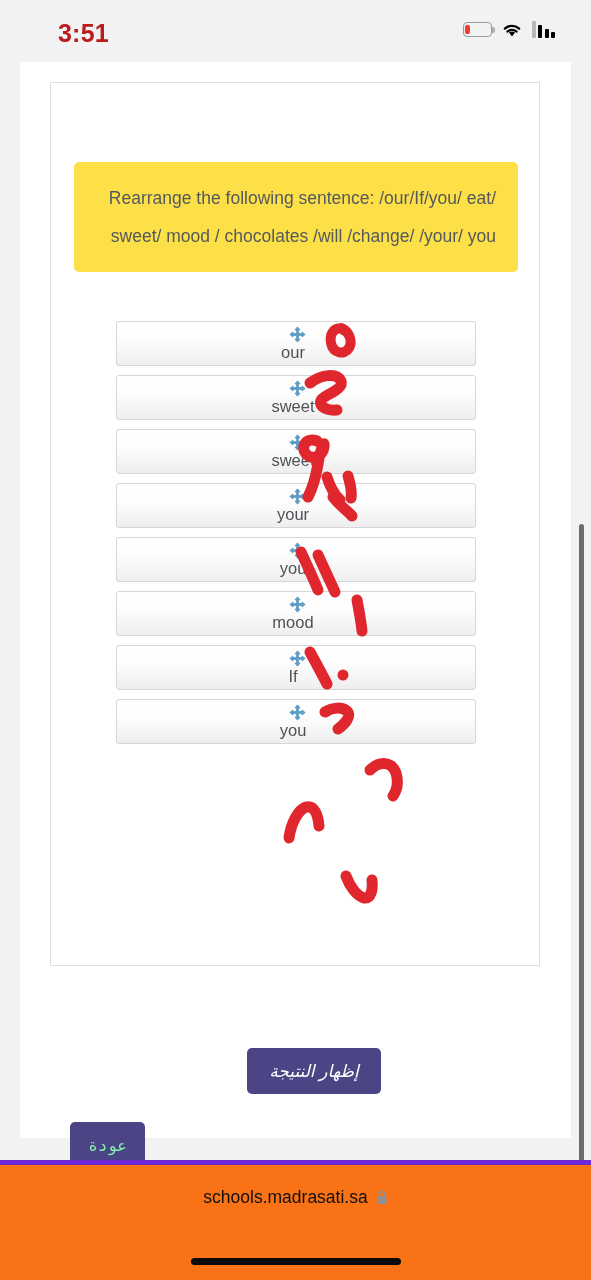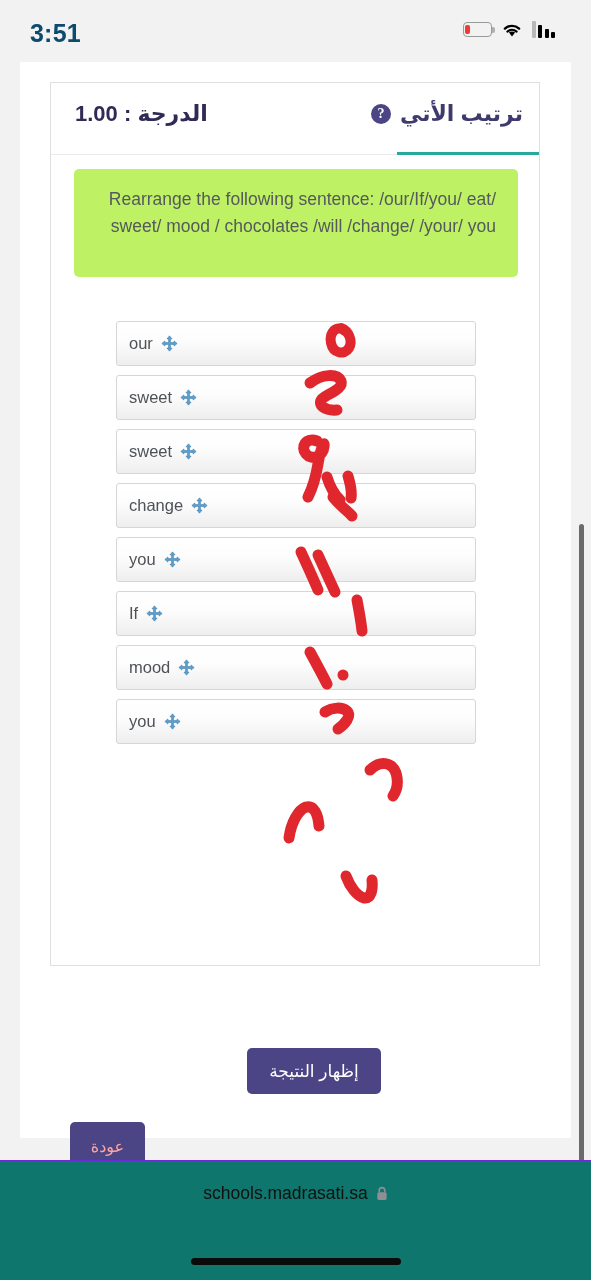--- a/index.html
+++ b/index.html
@@ -15,22 +15,22 @@
     width: 591px; height: 1280px;
     background: #f2f2f2;
   }
 
   
   #statusbar {
     position: absolute; top: 0; left: 0;
     width: 591px; height: 62px;
   }
   #status-time {
-    position: absolute; left: 30px; top: 19px;
-    font-size: 25px; font-weight: 600; color: #0c4a6e;
+    position: absolute; left: 58px; top: 19px;
+    font-size: 25px; font-weight: 600; color: #b91c1c;
     letter-spacing: 0.2px;
   }
   #status-icons {
     position: absolute; right: 36px; top: 21px;
     display: flex; align-items: center; gap: 9px;
   }
   .sig-bars { display: flex; align-items: flex-end; gap: 2.5px; height: 17px; }
   .sig-bars i { display: block; width: 4px; background: #000; border-radius: 1px; }
   .sig-bars i:nth-child(1) { height: 6px; }
   .sig-bars i:nth-child(2) { height: 9px; }
@@ -90,45 +90,46 @@
     text-align: center;
     font-family: "Liberation Serif", serif;
   }
   #tab-underline {
     position: absolute; right: 0; bottom: -1px;
     width: 142px; height: 3px; background: #29a99b;
   }
 
   
   #instruction {
-    position: absolute; left: 23px; top: 86px;
+    position: absolute; left: 23px; top: 79px;
     width: 444px; min-height: 108px;
-    background: #bef264;
+    background: #fde047;
     border-radius: 5px;
     padding: 17px 22px;
     direction: ltr; text-align: right;
-    font-size: 17.5px; line-height: 27px;
+    font-size: 17.5px; line-height: 38px;
     color: #55595d;
   }
 
   
   #sortable-list {
     position: absolute; left: 65px; top: 238px;
     width: 360px;
   }
   .sort-item {
     position: relative;
     height: 45px;
     margin-bottom: 9px;
     border: 1px solid #d6d6d6;
     border-radius: 3px;
     background: linear-gradient(to bottom, #ffffff 0%, #fdfdfd 42%, #eeeeee 100%);
-    display: flex; align-items: center; justify-content: flex-end;
+    display: flex; align-items: center; justify-content: center;
     direction: rtl;
     padding: 0 10px 0 12px;
+    flex-direction: column;
   }
   .move-icon { width: 17px; height: 17px; flex: 0 0 auto; }
   .item-label {
     margin-right: 8px;
     font-size: 16.5px; color: #4e5256;
     direction: ltr;
     font-family: "Liberation Sans", sans-serif;
   }
 
   
@@ -138,49 +139,49 @@
     pointer-events: none;
   }
 
   
   #show-result-button {
     position: absolute; left: 227px; top: 986px;
     width: 134px; height: 46px;
     background: #4b4585; color: #ffffff;
     border: none; border-radius: 5px;
     font-size: 17px; font-family: "Liberation Sans", sans-serif;
-    direction: rtl; cursor: pointer;
+    direction: rtl; cursor: pointer; font-style: italic;
   }
   #back-button {
     position: absolute; left: 50px; top: 1060px;
     width: 75px; height: 48px;
-    background: #4b4585; color: #fca5a5;
+    background: #4b4585; color: #86efac;
     border: none; border-radius: 5px;
-    font-size: 16px; font-family: Liberation Serif, serif;
+    font-size: 16px; font-family: Liberation Mono, monospace;
     direction: rtl; cursor: pointer;
   }
 
   
   #scrollbar-track {
     position: absolute; right: 0px; top: 62px;
     width: 20px; height: 1076px;
     background: #f2f2f2;
   }
   #scrollbar-thumb {
     position: absolute; right: 7px; top: 462px;
     width: 5px; height: 668px;
     background: #6b6b6b; border-radius: 3px;
   }
 
   
   #bottom-bar {
     position: absolute; left: 0; bottom: 0;
     width: 591px; height: 120px;
-    background: #0f766e;
-    border-top: 1px solid #6d28d9;
+    background: #f97316;
+    border-top: 5px solid #6d28d9;
   }
   #url-row {
     position: absolute; left: 0; top: 22px; width: 591px;
     display: flex; align-items: center; justify-content: center; gap: 8px;
   }
   #lock-icon { width: 12px; height: 15px; }
   #url-text {
     font-size: 17.5px; color: #101010;
     font-family: "Liberation Sans", sans-serif;
   }
@@ -215,28 +216,20 @@
       <span class="battery">
           <span></span>
         </span>
     </div>
   </div>
 
   <div id="webpage">
 
     <div id="quiz-card">
 
-      <div id="card-header">
-        <div id="grade-text">الدرجة : 1.00</div>
-        <div id="question-type">
-          <span id="question-type-label">ترتيب الأتي</span>
-          <span id="help-icon">?</span>
-        </div>
-        <div id="tab-underline"></div>
-      </div>
 
       <div id="instruction">Rearrange the following sentence:  /our/If/you/ eat/ sweet/ mood / chocolates /will /change/ /your/ you</div>
 
       <div id="sortable-list">
           <div class="sort-item">
             <span class="move-icon"><svg viewBox="0 0 20 20" width="17" height="17">
                 <path d="M10 1 L13 4.6 H11.1 V8.9 H15.4 V7 L19 10 L15.4 13 V11.1 H11.1 V15.4 H13 L10 19 L7 15.4 H8.9 V11.1 H4.6 V13 L1 10 L4.6 7 V8.9 H8.9 V4.6 H7 Z" fill="#60a2ce" stroke="#3c7fae" stroke-width="0.7" stroke-linejoin="round"></path>
               </svg></span>
             <span class="item-label">our</span>
           </div>
@@ -249,39 +242,39 @@
           <div class="sort-item">
             <span class="move-icon"><svg viewBox="0 0 20 20" width="17" height="17">
                 <path d="M10 1 L13 4.6 H11.1 V8.9 H15.4 V7 L19 10 L15.4 13 V11.1 H11.1 V15.4 H13 L10 19 L7 15.4 H8.9 V11.1 H4.6 V13 L1 10 L4.6 7 V8.9 H8.9 V4.6 H7 Z" fill="#60a2ce" stroke="#3c7fae" stroke-width="0.7" stroke-linejoin="round"></path>
               </svg></span>
             <span class="item-label">sweet</span>
           </div>
           <div class="sort-item">
             <span class="move-icon"><svg viewBox="0 0 20 20" width="17" height="17">
                 <path d="M10 1 L13 4.6 H11.1 V8.9 H15.4 V7 L19 10 L15.4 13 V11.1 H11.1 V15.4 H13 L10 19 L7 15.4 H8.9 V11.1 H4.6 V13 L1 10 L4.6 7 V8.9 H8.9 V4.6 H7 Z" fill="#60a2ce" stroke="#3c7fae" stroke-width="0.7" stroke-linejoin="round"></path>
               </svg></span>
-            <span class="item-label">change</span>
+            <span class="item-label">your</span>
           </div>
           <div class="sort-item">
             <span class="move-icon"><svg viewBox="0 0 20 20" width="17" height="17">
                 <path d="M10 1 L13 4.6 H11.1 V8.9 H15.4 V7 L19 10 L15.4 13 V11.1 H11.1 V15.4 H13 L10 19 L7 15.4 H8.9 V11.1 H4.6 V13 L1 10 L4.6 7 V8.9 H8.9 V4.6 H7 Z" fill="#60a2ce" stroke="#3c7fae" stroke-width="0.7" stroke-linejoin="round"></path>
               </svg></span>
             <span class="item-label">you</span>
           </div>
           <div class="sort-item">
             <span class="move-icon"><svg viewBox="0 0 20 20" width="17" height="17">
                 <path d="M10 1 L13 4.6 H11.1 V8.9 H15.4 V7 L19 10 L15.4 13 V11.1 H11.1 V15.4 H13 L10 19 L7 15.4 H8.9 V11.1 H4.6 V13 L1 10 L4.6 7 V8.9 H8.9 V4.6 H7 Z" fill="#60a2ce" stroke="#3c7fae" stroke-width="0.7" stroke-linejoin="round"></path>
               </svg></span>
+            <span class="item-label">mood</span>
+          </div>
+          <div class="sort-item">
+            <span class="move-icon"><svg viewBox="0 0 20 20" width="17" height="17">
+                <path d="M10 1 L13 4.6 H11.1 V8.9 H15.4 V7 L19 10 L15.4 13 V11.1 H11.1 V15.4 H13 L10 19 L7 15.4 H8.9 V11.1 H4.6 V13 L1 10 L4.6 7 V8.9 H8.9 V4.6 H7 Z" fill="#60a2ce" stroke="#3c7fae" stroke-width="0.7" stroke-linejoin="round"></path>
+              </svg></span>
             <span class="item-label">If</span>
-          </div>
-          <div class="sort-item">
-            <span class="move-icon"><svg viewBox="0 0 20 20" width="17" height="17">
-                <path d="M10 1 L13 4.6 H11.1 V8.9 H15.4 V7 L19 10 L15.4 13 V11.1 H11.1 V15.4 H13 L10 19 L7 15.4 H8.9 V11.1 H4.6 V13 L1 10 L4.6 7 V8.9 H8.9 V4.6 H7 Z" fill="#60a2ce" stroke="#3c7fae" stroke-width="0.7" stroke-linejoin="round"></path>
-              </svg></span>
-            <span class="item-label">mood</span>
           </div>
           <div class="sort-item">
             <span class="move-icon"><svg viewBox="0 0 20 20" width="17" height="17">
                 <path d="M10 1 L13 4.6 H11.1 V8.9 H15.4 V7 L19 10 L15.4 13 V11.1 H11.1 V15.4 H13 L10 19 L7 15.4 H8.9 V11.1 H4.6 V13 L1 10 L4.6 7 V8.9 H8.9 V4.6 H7 Z" fill="#60a2ce" stroke="#3c7fae" stroke-width="0.7" stroke-linejoin="round"></path>
               </svg></span>
             <span class="item-label">you</span>
           </div>
         </div>
 
     </div>

